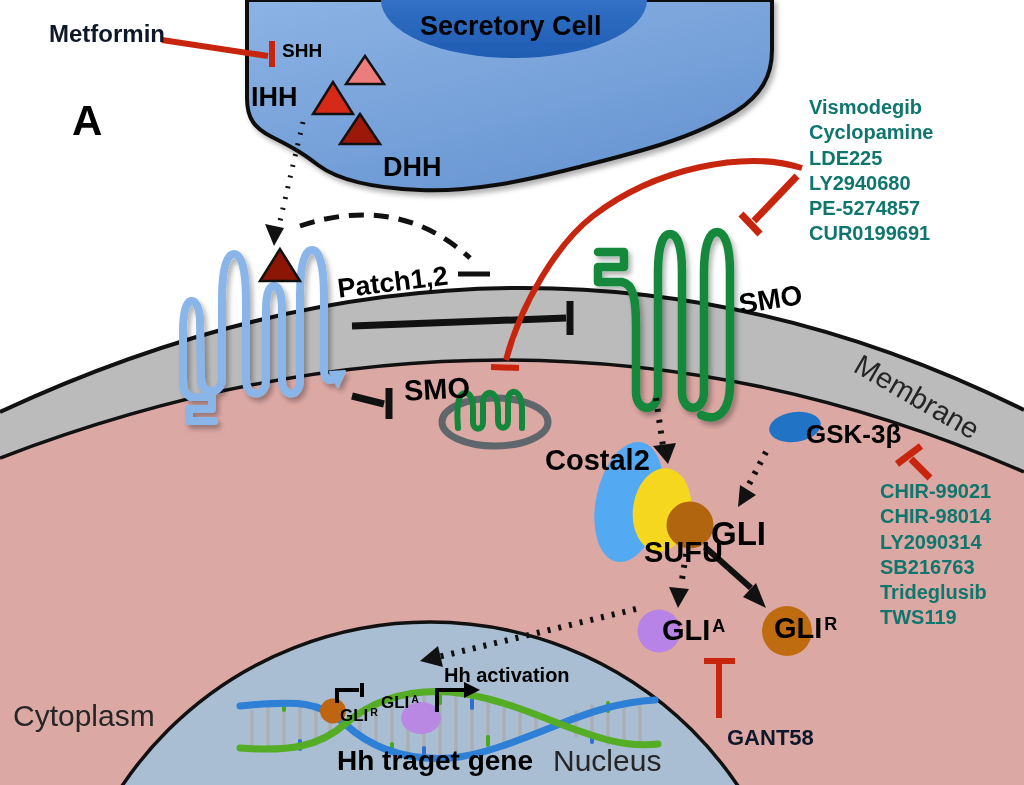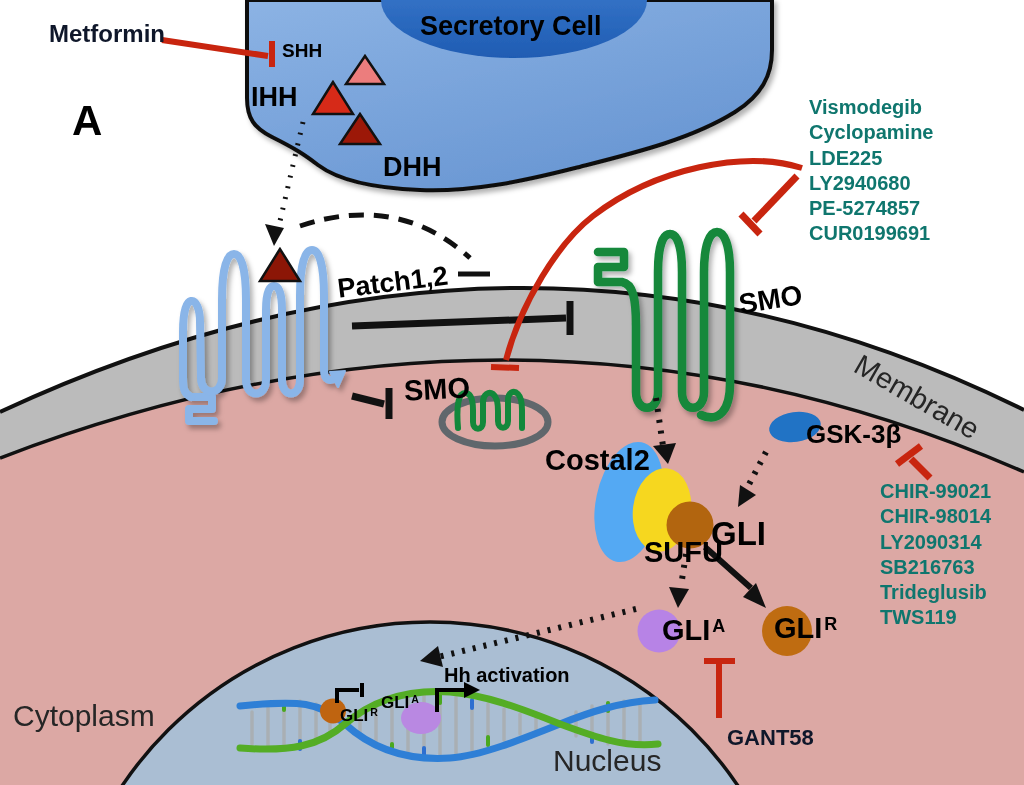--- a/index.html
+++ b/index.html
@@ -230,14 +230,15 @@
   <div class="lbl thin" style="left:13px;top:701px;font-size:30px;">Cytoplasm</div>
   <div class="lbl thin" style="left:553px;top:746px;font-size:30px;">Nucleus</div>
 
   <div class="lbl" style="left:340px;top:707px;font-size:17px;">
     <span>GLI</span><span class="sup">R</span>
   </div>
   <div class="lbl" style="left:381px;top:694px;font-size:17px;">
     <span>GLI</span><span class="sup">A</span>
   </div>
   <div class="lbl" style="left:444px;top:665px;font-size:20px;">Hh activation</div>
+  <div class="lbl" style="left:337px;top:747px;font-size:28px;">Hh traget gene</div>
 
 </div>
 
 </body></html>

